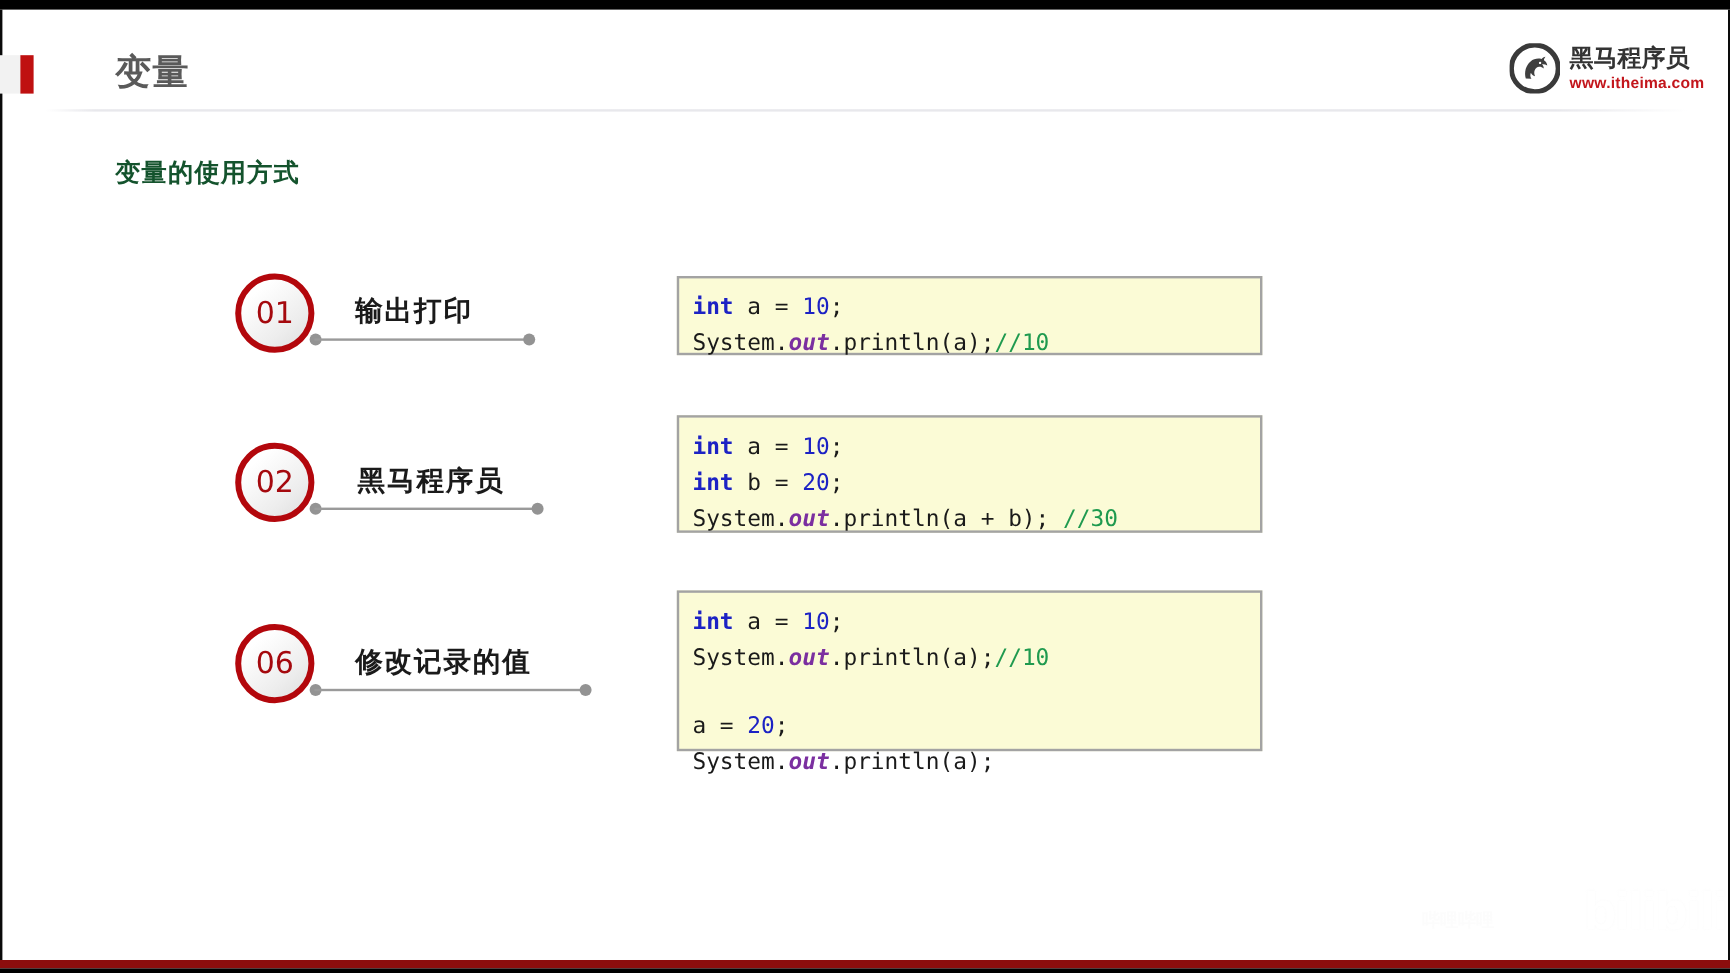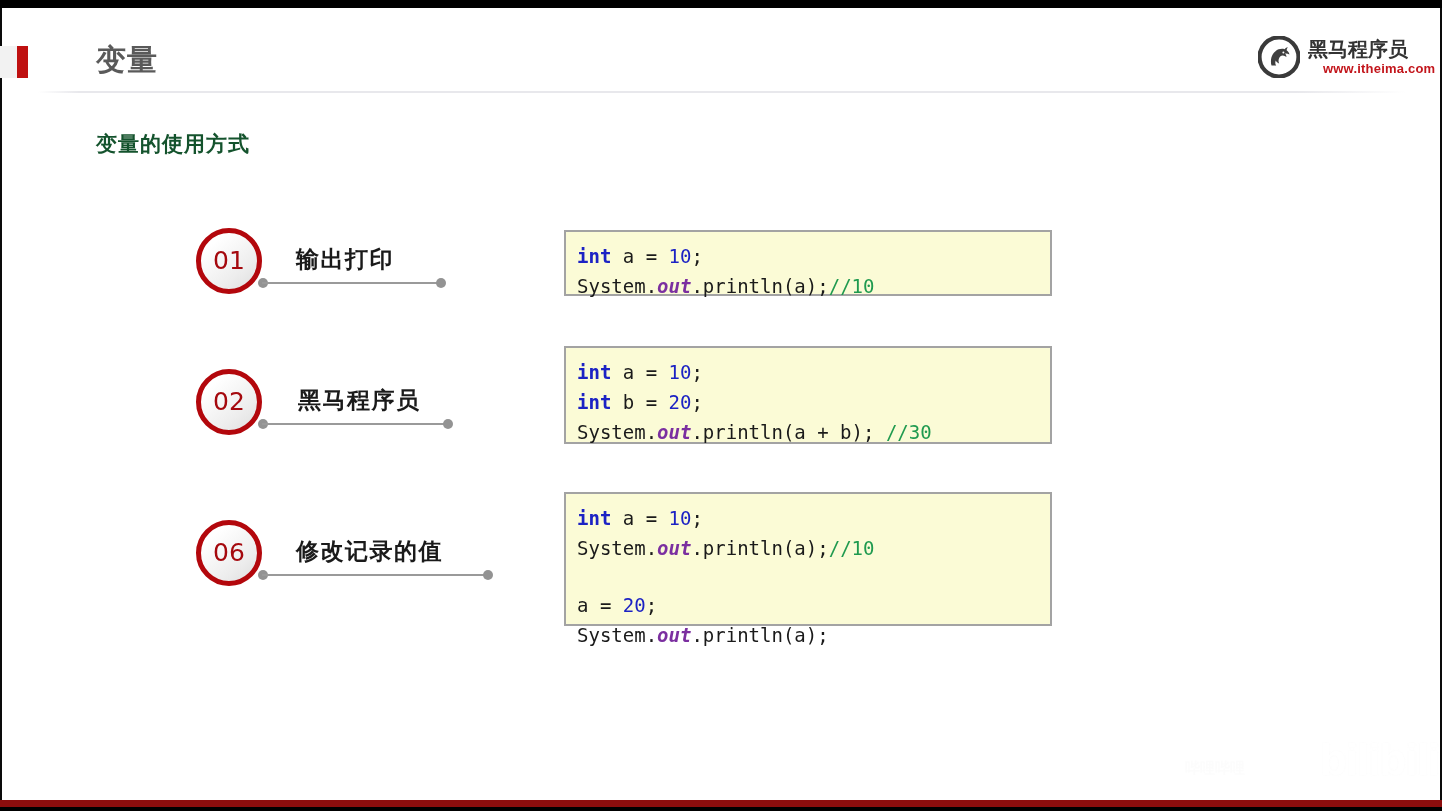--- a/index.html
+++ b/index.html
@@ -107,21 +107,20 @@
     letter-spacing: 0px;
     white-space: nowrap;
   }
   .brand-url {
     margin-top: 3px;
     font-size: 13px;
     font-weight: bold;
     color: #c3161c;
     letter-spacing: 0.2px;
     white-space: nowrap;
-    margin-left: 15px;
   }
 
   
   .section-heading {
     position: absolute;
     left: 96px; top: 130px;
     font-size: 21px;
     font-weight: bold;
     color: #14532d;
     letter-spacing: 1px;

